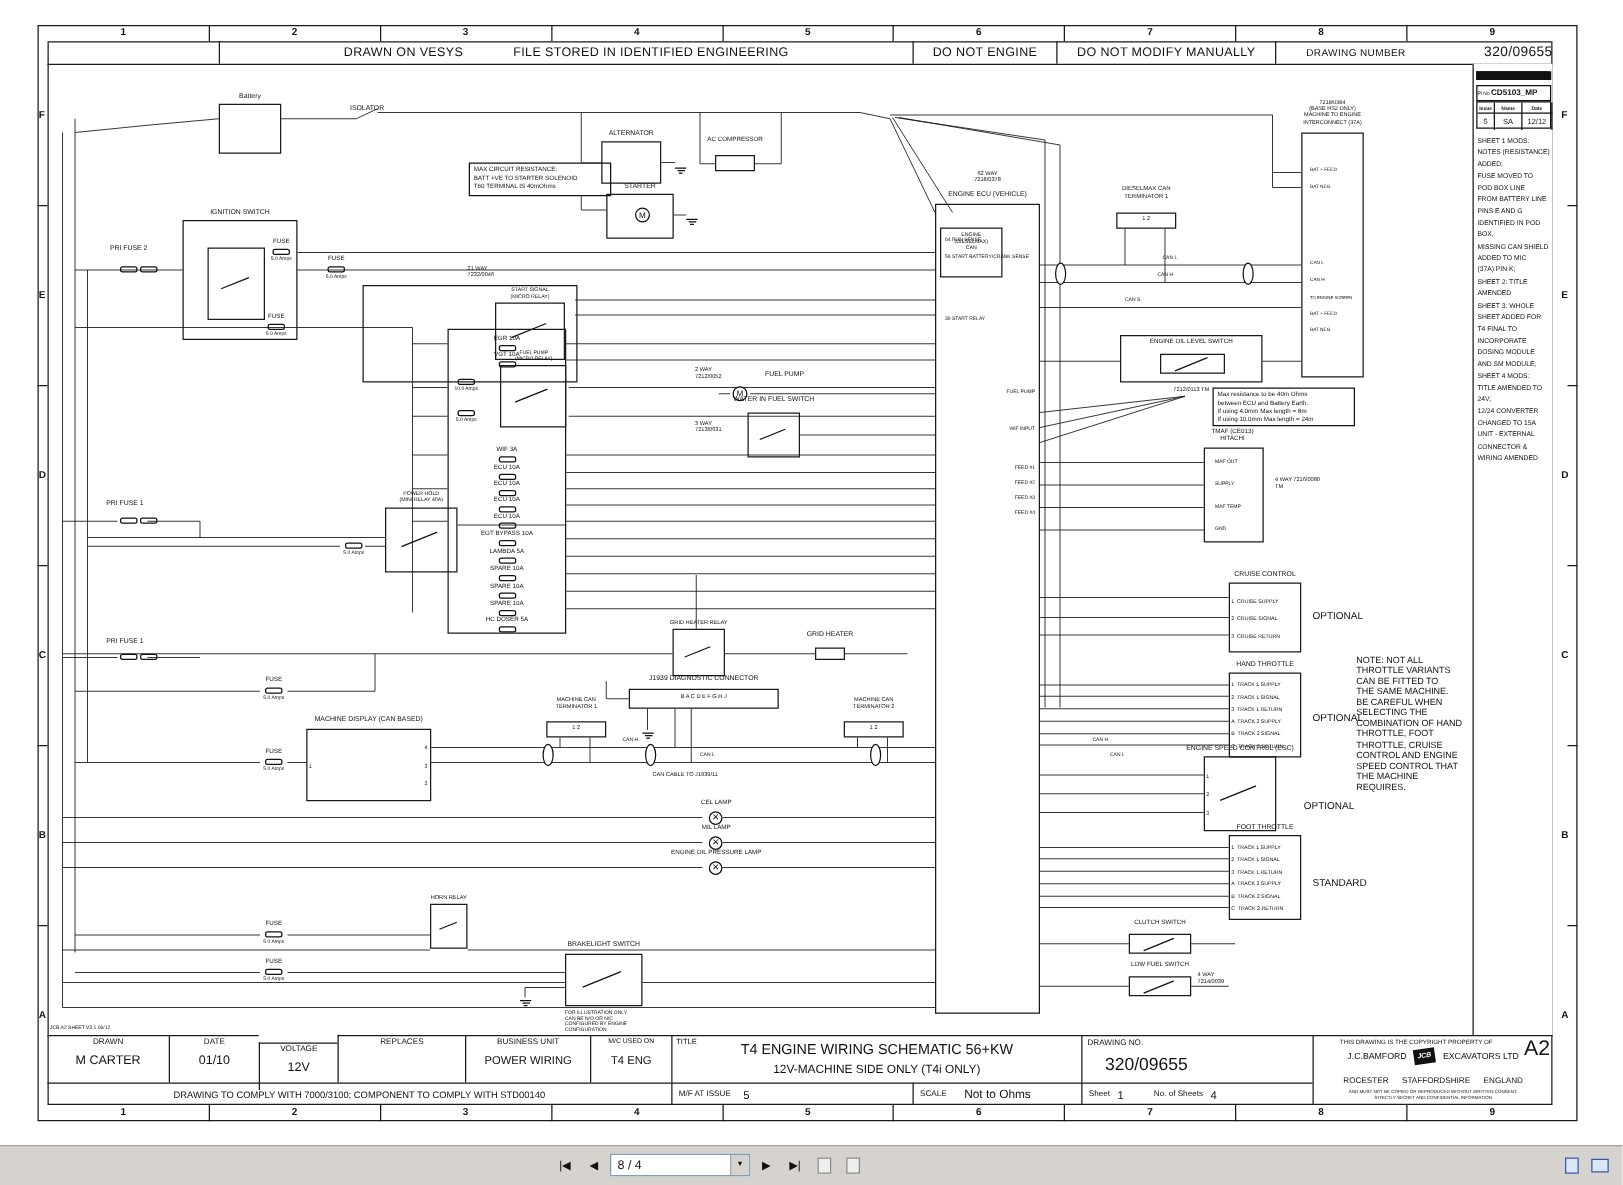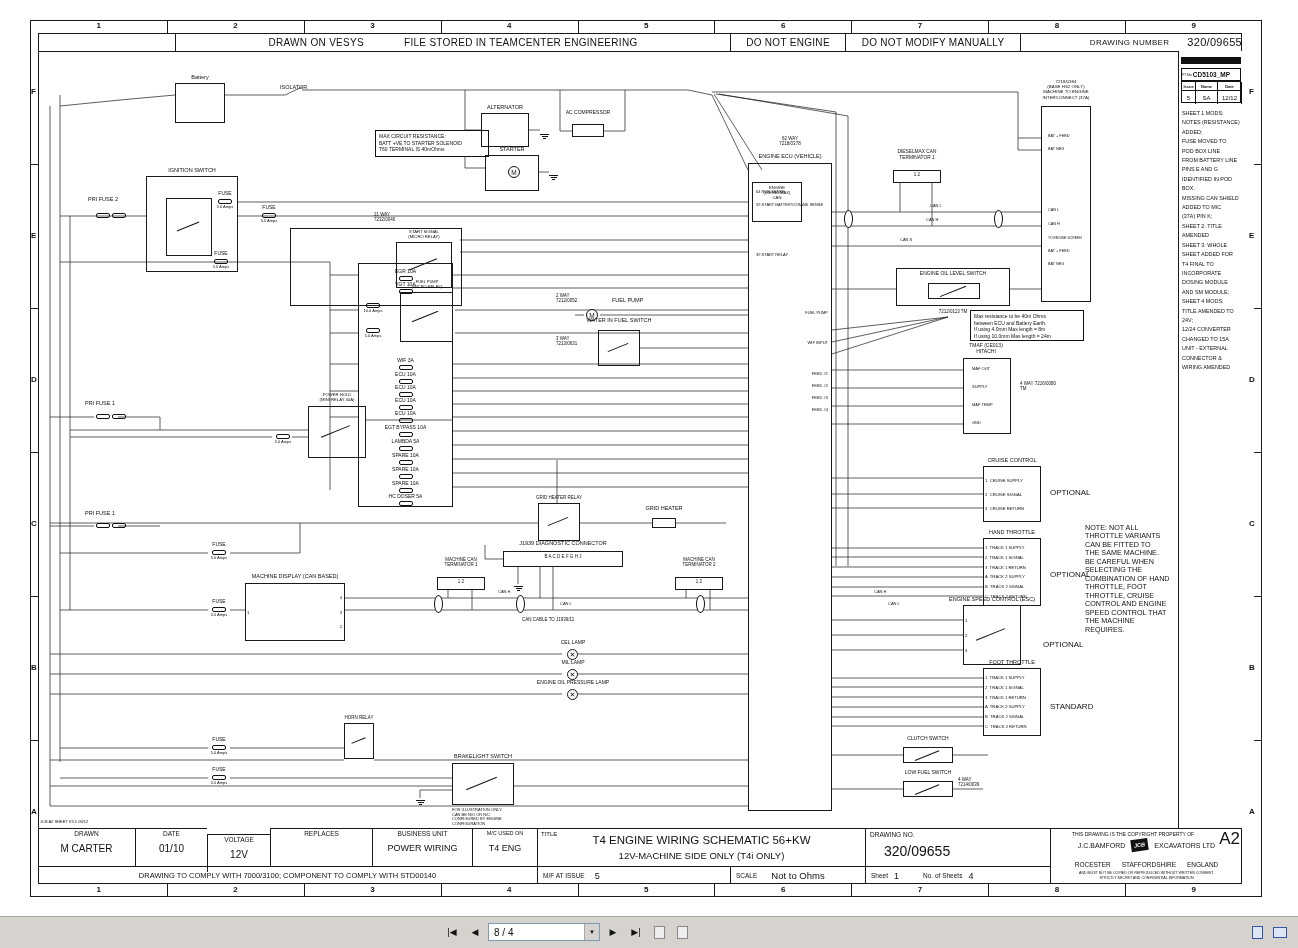--- a/index.html
+++ b/index.html
@@ -57,29 +57,29 @@
 
 <div id="paper">
 
   <div class="frame" style="left:30px;top:20px;width:1232px;height:877px"></div>
   <div class="frame" style="left:38px;top:33px;width:1204px;height:851px"></div>
 
   <div>
     <div class="hcell" style="left:38px;width:137px;border-left:none"></div>
     <div class="hcell" style="left:175px;width:555px;gap:40px">
       <span>DRAWN ON VESYS</span>
-      <span>FILE STORED IN TEAMCENTER ENGINEERING</span>
+      <span>FILE STORED IN IDENTIFIED ENGINEERING</span>
     </div>
     <div class="hcell" style="left:730px;width:115px">
       <span>DO NOT ENGINE</span>
     </div>
     <div class="hcell" style="left:845px;width:175px">
       <span>DO NOT MODIFY MANUALLY</span>
     </div>
-    <div class="hcell" style="left:1020px;width:222px;justify-content:flex-end;padding-left:24px;gap:18px">
+    <div class="hcell" style="left:1020px;width:222px;justify-content:space-between;padding-left:24px;gap:2px">
       <span style="font-size:8px">DRAWING NUMBER</span>
       <span style="font-size:11px">320/09655</span>
     </div>
     <div class="gtick" style="left:38px;top:51px;width:1204px;height:1px"></div>
   </div>
 
   <div id="revpanel">
     <div class="rev-bar"></div>
     <div class="rev-plno">
       <span class="lbl">Pl No</span>

